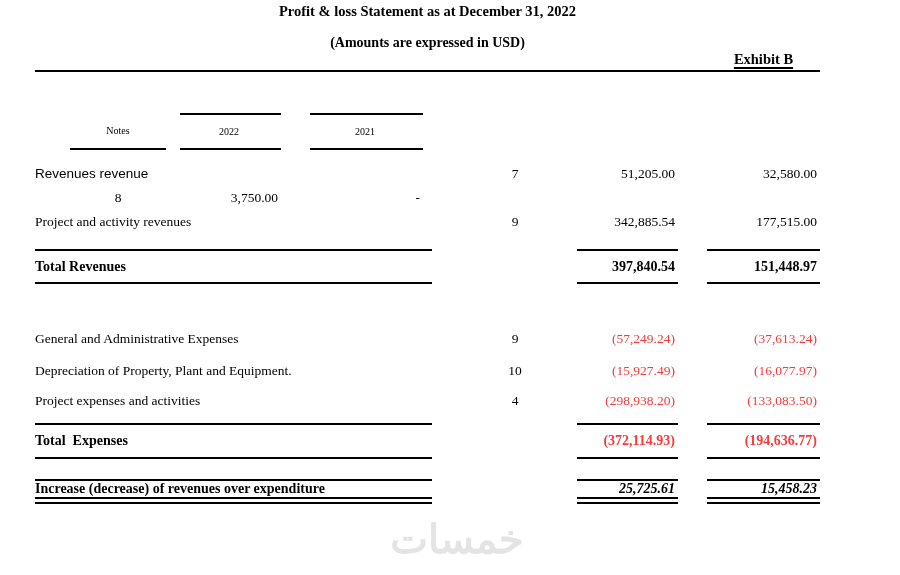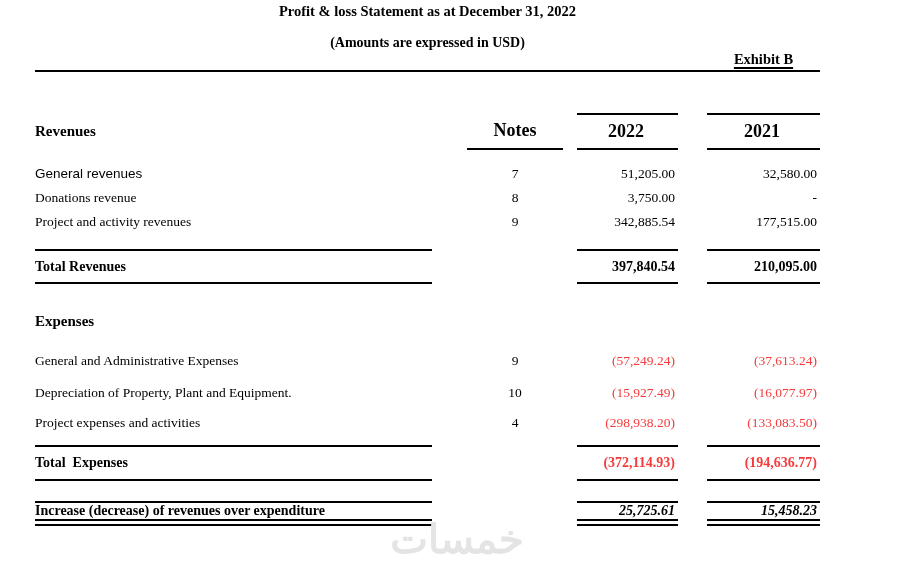--- a/index.html
+++ b/index.html
@@ -34,21 +34,21 @@
   .col-notes { width:96px; margin-left:35px; text-align:center; }
   .col-2022  { width:101px; margin-left:14px; text-align:right; padding-right:3px; }
   .col-2021  { width:113px; margin-left:29px; text-align:right; padding-right:3px; }
 
   .header-row { height:37px; align-items:stretch; }
   .header-row .col-label {
     display:flex; align-items:center; font-weight:bold; font-size:15px;
   }
   .th {
     display:flex; align-items:center; justify-content:center;
-    font-weight:bold; font-size:18px;
+    font-weight:normal; font-size:10px;
   }
   .notes-th { border-bottom:2.5px solid #000; }
   .year-th  { border-top:2.5px solid #000; border-bottom:2.5px solid #000; }
 
   .sp11{height:11px} .sp15{height:15px} .sp26{height:26px} .sp16{height:16px}
   .sp6{height:6px} .sp4{height:4px} .sp9{height:9px}
 
   .data-row { height:25px; font-size:13.5px; }
   .data-row.h24 { height:24px; }
   .exp-row { height:26px; font-size:13.5px; }
@@ -78,63 +78,58 @@
 <body>
 
 <div class="abs title">Profit &amp; loss Statement as at December 31, 2022</div>
 <div class="abs subtitle">(Amounts are expressed in USD)</div>
 <div class="abs exhibit">Exhibit B</div>
 <div class="abs top-rule"></div>
 
 <div class="abs table">
 
   <div class="row header-row">
-    <div class="col-label">Revenues</div>
     <div class="col-notes th notes-th">Notes</div>
     <div class="col-2022 th year-th">2022</div>
     <div class="col-2021 th year-th">2021</div>
   </div>
 
   <div class="sp11"></div>
 
   <div class="row data-row">
-    <div class="col-label sans">General revenues</div>
+    <div class="col-label sans">Revenues revenue</div>
     <div class="col-notes">7</div>
     <div class="col-2022">51,205.00</div>
     <div class="col-2021">32,580.00</div>
   </div>
 
   <div class="row data-row h24">
-    <div class="col-label">Donations revenue</div>
     <div class="col-notes">8</div>
     <div class="col-2022">3,750.00</div>
     <div class="col-2021">-</div>
   </div>
 
   <div class="row data-row h24">
     <div class="col-label">Project and activity revenues</div>
     <div class="col-notes">9</div>
     <div class="col-2022">342,885.54</div>
     <div class="col-2021">177,515.00</div>
   </div>
 
   <div class="sp15"></div>
 
   <div class="row total-row">
     <div class="col-label ruled">Total Revenues</div>
     <div class="col-notes"></div>
     <div class="col-2022 ruled">397,840.54</div>
-    <div class="col-2021 ruled">210,095.00</div>
+    <div class="col-2021 ruled">151,448.97</div>
   </div>
 
   <div class="sp26"></div>
 
-  <div class="row section-heading">
-    <div class="col-label">Expenses</div>
-  </div>
 
   <div class="sp16"></div>
 
   <div class="row exp-row">
     <div class="col-label">General and Administrative Expenses</div>
     <div class="col-notes">9</div>
     <div class="col-2022 neg">(57,249.24)</div>
     <div class="col-2021 neg">(37,613.24)</div>
   </div>
 

